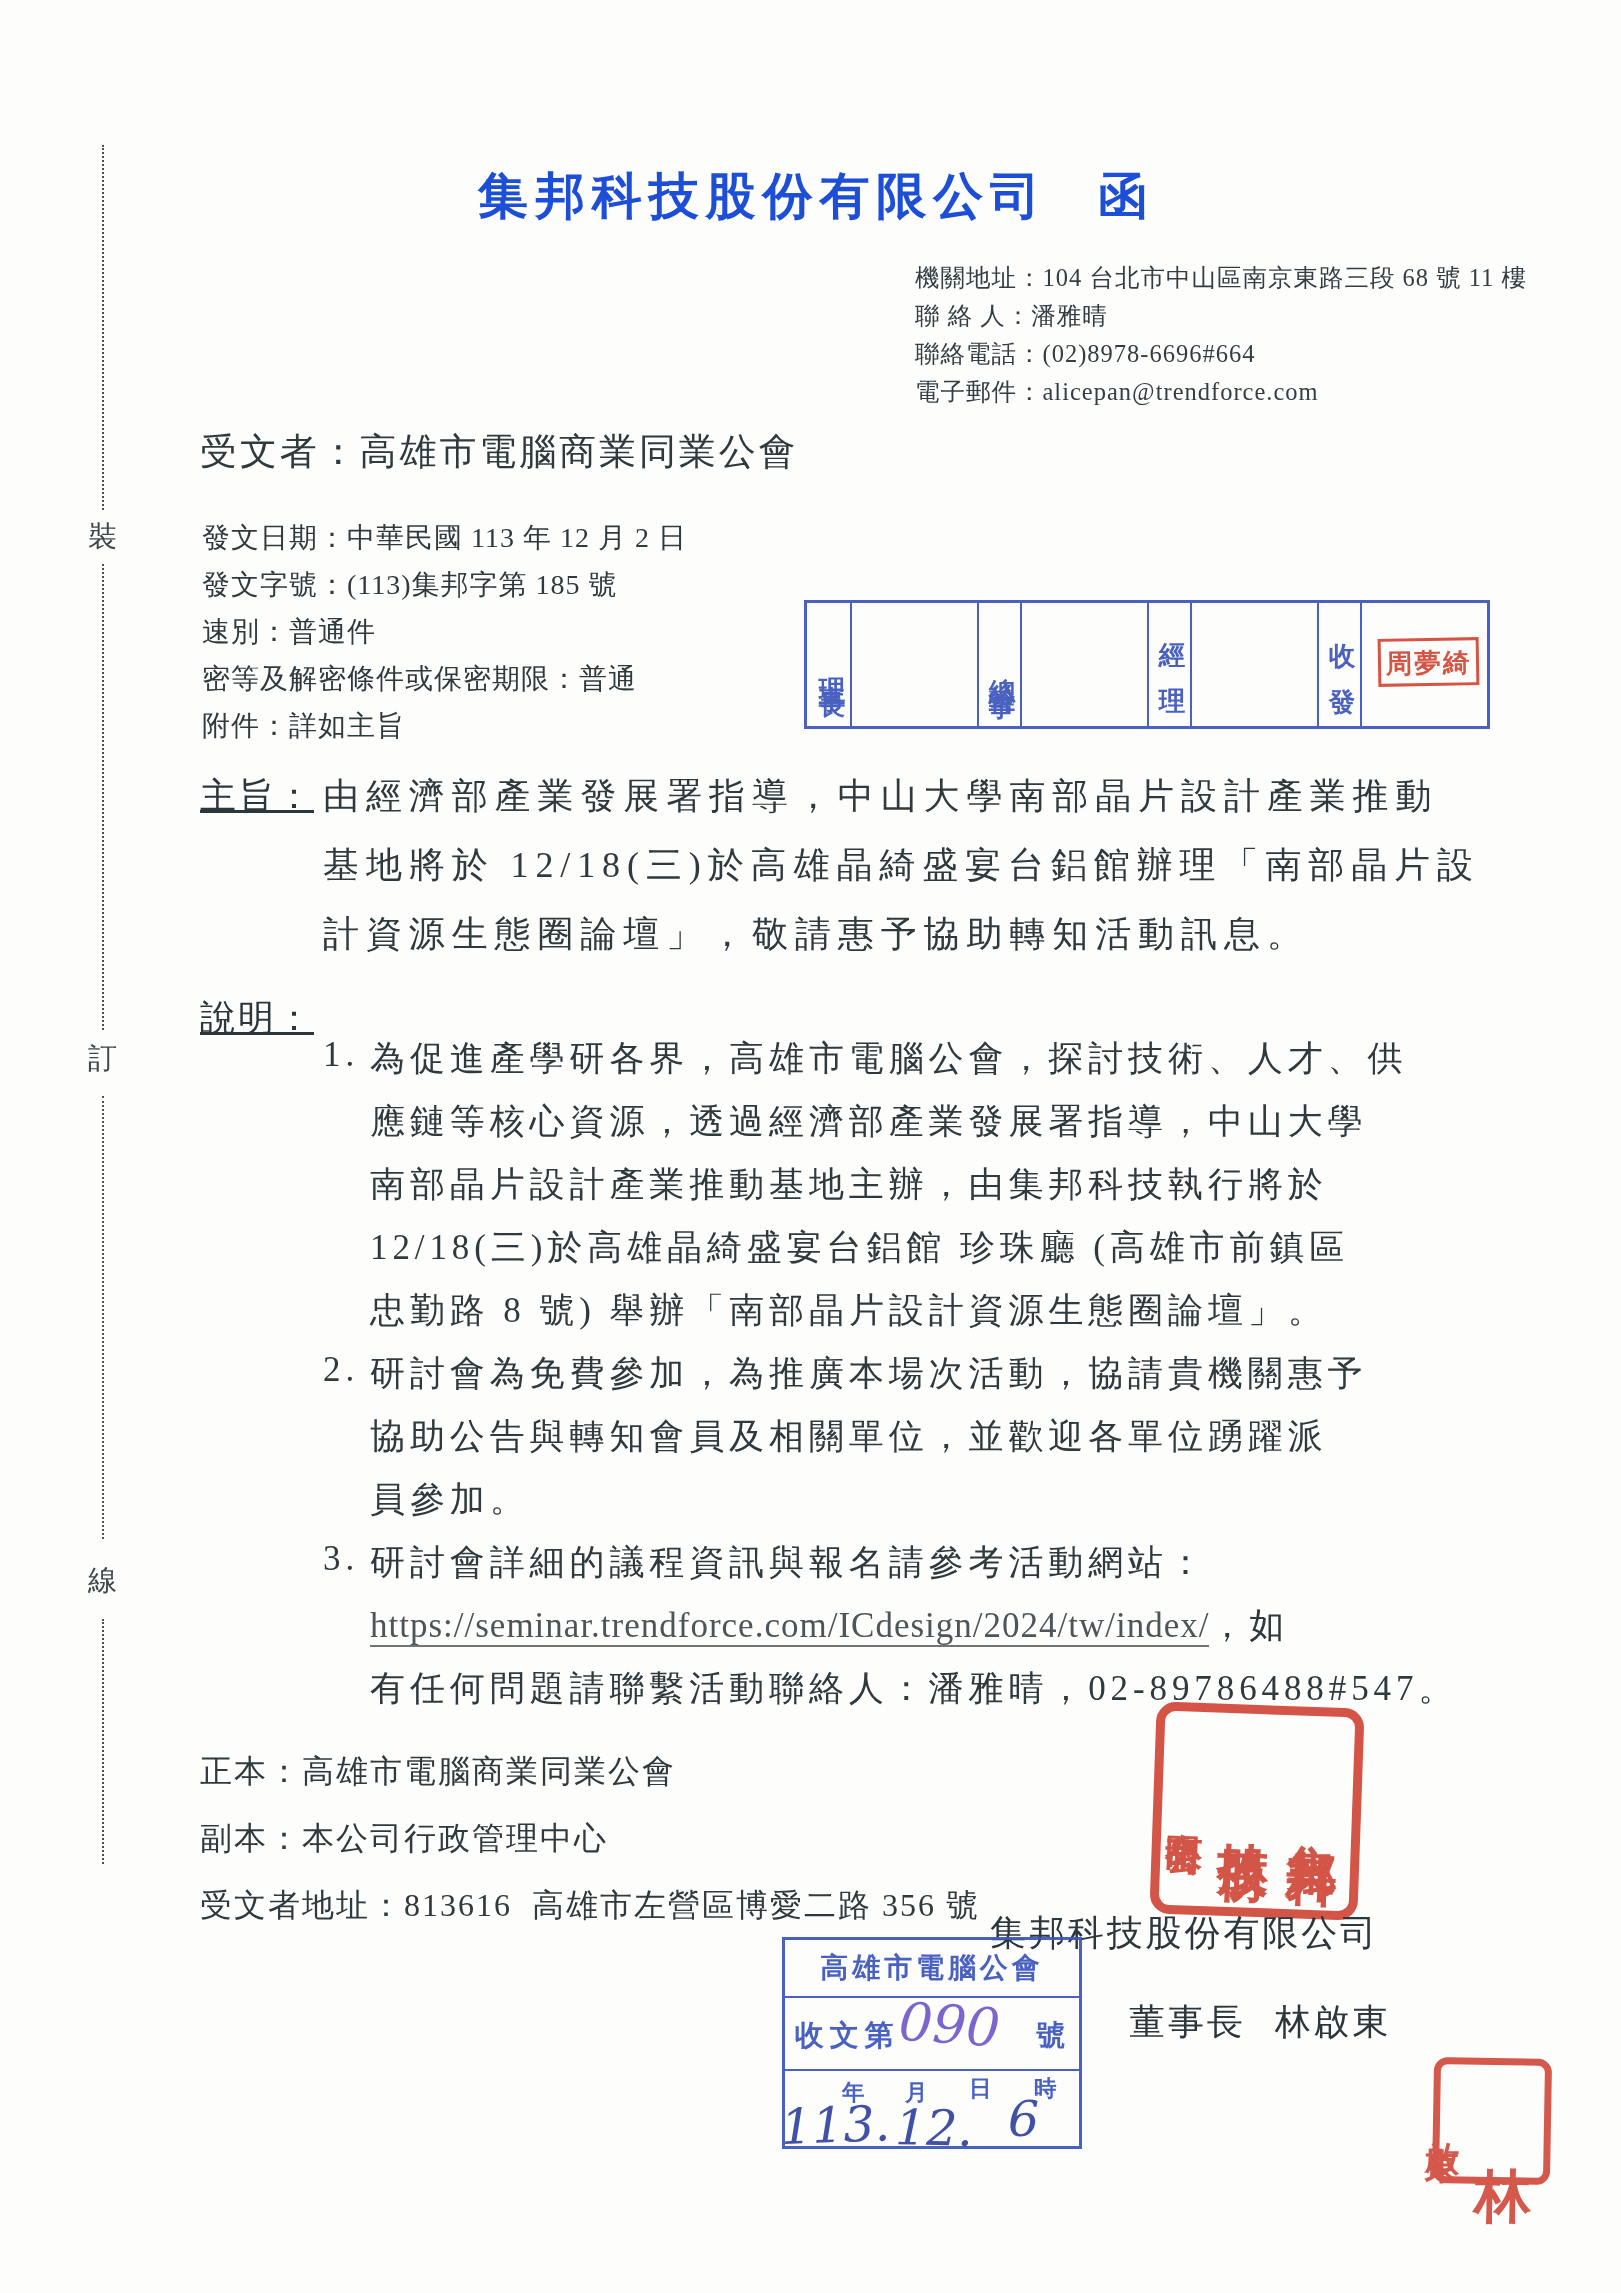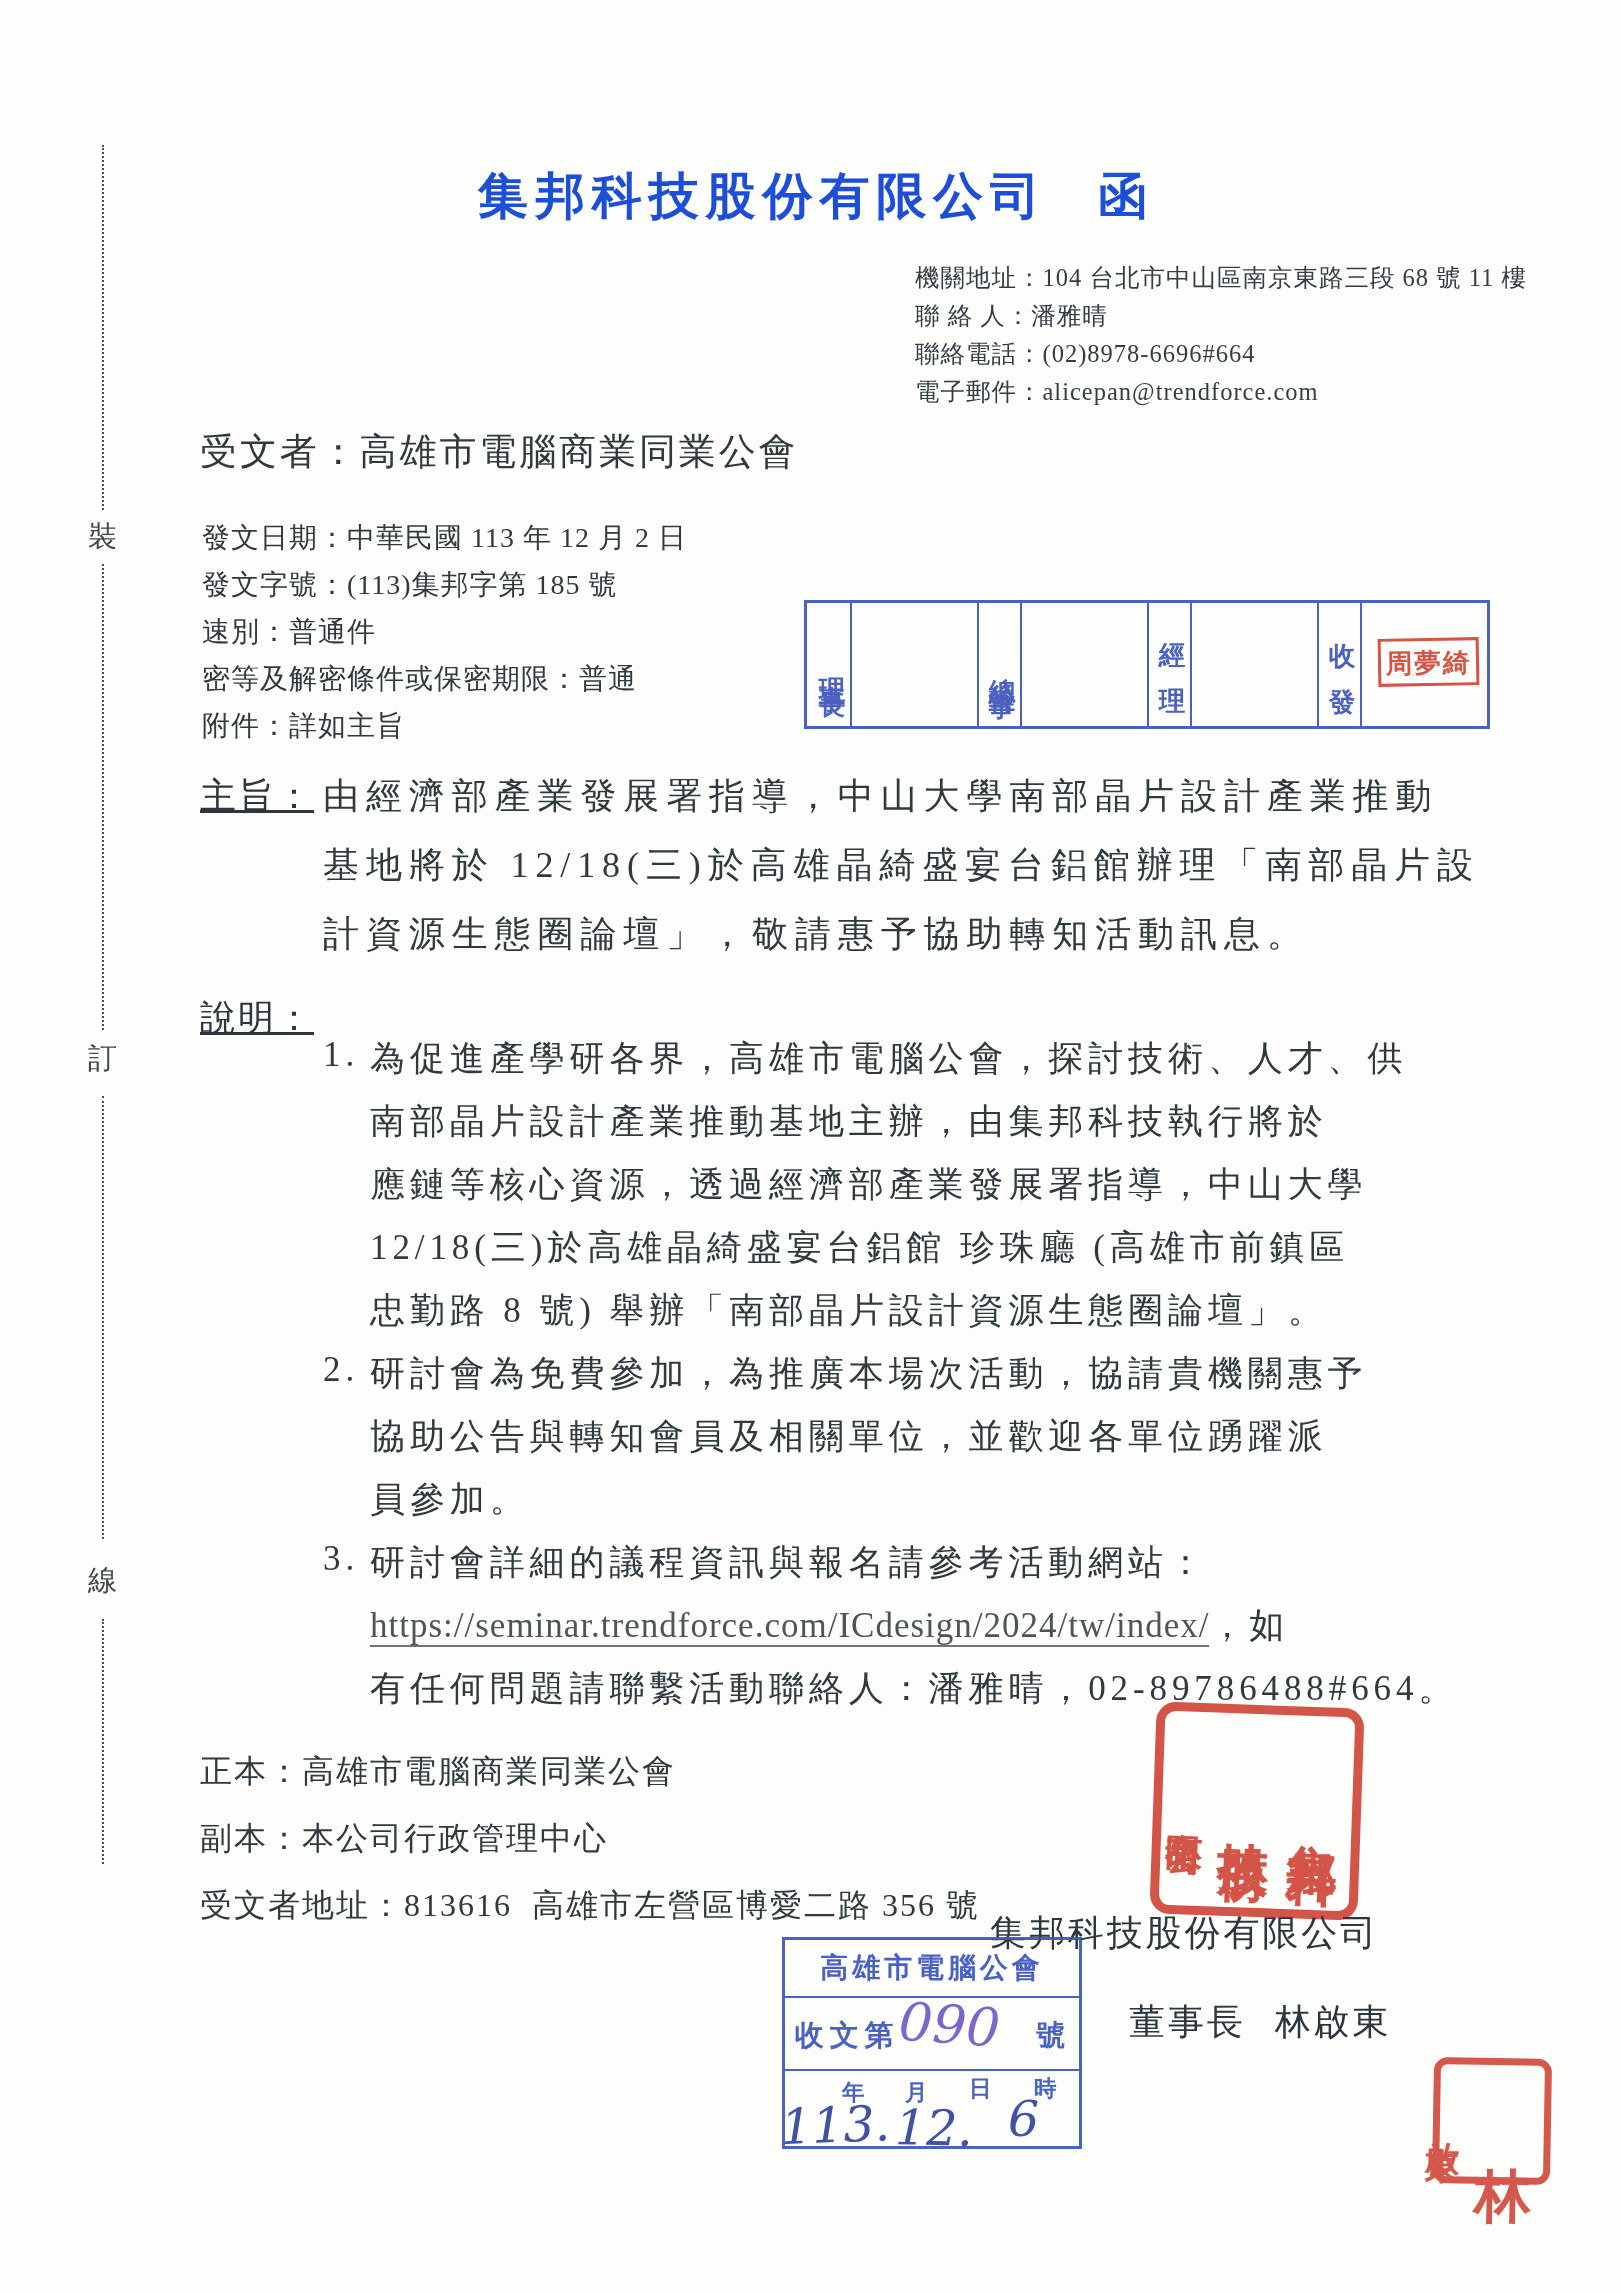--- a/index.html
+++ b/index.html
@@ -159,40 +159,40 @@
     <div>基地將於 12/18(三)於高雄晶綺盛宴台鋁館辦理「南部晶片設</div>
     <div>計資源生態圈論壇」，敬請惠予協助轉知活動訊息。</div>
   </div>
 
   <div class="abs sec-label" style="left:200px; top:994px;">說明：</div>
   <div class="abs explain-list">
     <div class="item">
       <div class="num">1.</div>
       <div class="lines">
         <div>為促進產學研各界，高雄市電腦公會，探討技術、人才、供</div>
+        <div>應鏈等核心資源，透過經濟部產業發展署指導，中山大學</div>
         <div>南部晶片設計產業推動基地主辦，由集邦科技執行將於</div>
-        <div>應鏈等核心資源，透過經濟部產業發展署指導，中山大學</div>
         <div>12/18(三)於高雄晶綺盛宴台鋁館 珍珠廳 (高雄市前鎮區</div>
         <div>忠勤路 8 號) 舉辦「南部晶片設計資源生態圈論壇」。</div>
       </div>
     </div>
     <div class="item">
       <div class="num">2.</div>
       <div class="lines">
         <div>研討會為免費參加，為推廣本場次活動，協請貴機關惠予</div>
         <div>協助公告與轉知會員及相關單位，並歡迎各單位踴躍派</div>
         <div>員參加。</div>
       </div>
     </div>
     <div class="item">
       <div class="num">3.</div>
       <div class="lines">
         <div>研討會詳細的議程資訊與報名請參考活動網站：</div>
         <div><span class="url">https://seminar.trendforce.com/ICdesign/2024/tw/index/</span><span>，如</span></div>
-        <div>有任何問題請聯繫活動聯絡人：潘雅晴，02-89786488#664。</div>
+        <div>有任何問題請聯繫活動聯絡人：潘雅晴，02-89786488#547。</div>
       </div>
     </div>
   </div>
 
   <div class="abs footer-lines">
     <div class="nowrap">正本：高雄市電腦商業同業公會</div>
     <div class="nowrap">副本：本公司行政管理中心</div>
     <div class="nowrap">受文者地址：813616  高雄市左營區博愛二路 356 號</div>
   </div>
 

